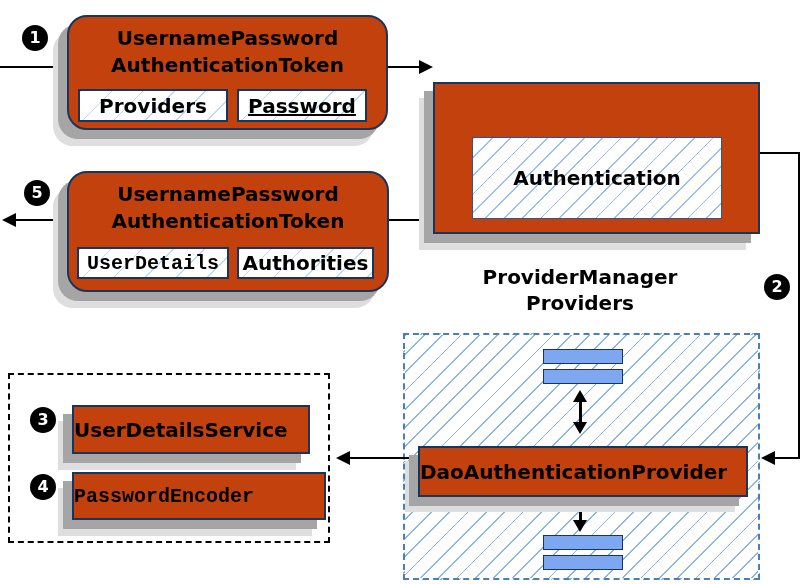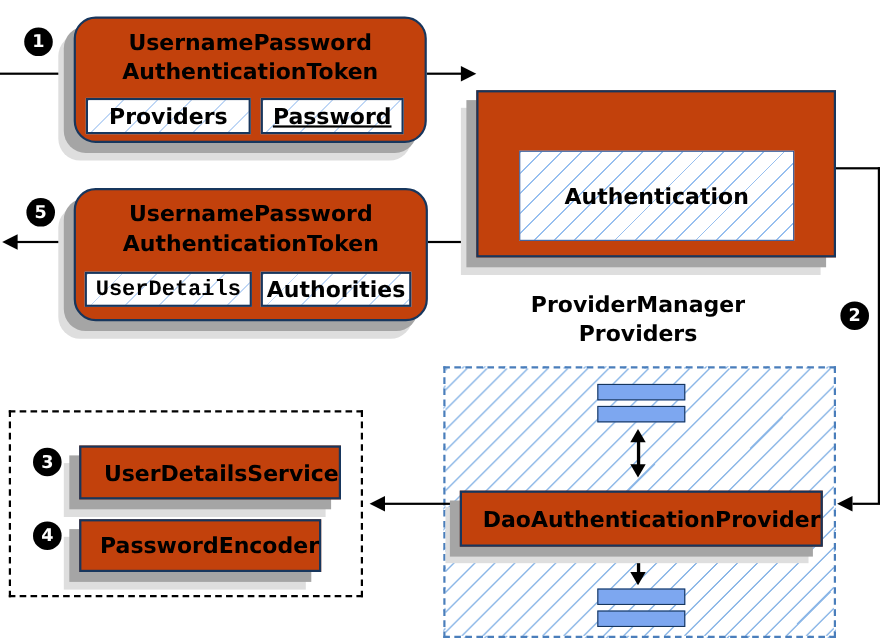--- a/index.html
+++ b/index.html
@@ -46,21 +46,21 @@
   .darr{position:absolute;}
   .darr .stem{position:absolute;left:5.5px;top:9px;bottom:9px;width:3px;background:#000;}
   .darr .up{position:absolute;top:0;left:0;width:0;height:0;border-left:7px solid transparent;border-right:7px solid transparent;border-bottom:12px solid #000;}
   .darr .down{position:absolute;bottom:0;left:0;width:0;height:0;border-left:7px solid transparent;border-right:7px solid transparent;border-top:12px solid #000;}
   
   .badge{
     position:absolute;width:26px;height:26px;border-radius:50%;background:#000;color:#fff;
     font-size:16px;line-height:26px;text-align:center;font-weight:bold;
   }
   .plabel{position:absolute;text-align:center;font-size:20px;line-height:26px;}
-  .center-txt{display:flex;align-items:center;justify-content:flex-end;font-size:20px;}
+  .center-txt{display:flex;align-items:center;justify-content:flex-start;font-size:20px;}
 </style>
 </head>
 <body>
 
 <div class="canvas">
 
   <div class="providers-box" style="left:403px;top:333px;width:357px;height:247px;"></div>
 
   <div class="services-box" style="left:8px;top:373px;width:322px;height:170px;"></div>
 
@@ -134,21 +134,21 @@
   </div>
 
   <div class="node center-txt" style="left:418px;top:434px;width:330px;height:51px;box-shadow:-9px 9px 0 #a5a5a5,-13px 15px 0 #dedede;">
     <span>DaoAuthenticationProvider</span>
   </div>
 
   <div class="node center-txt" style="left:72px;top:393px;width:238px;height:49px;">
     <span>UserDetailsService</span>
   </div>
 
-  <div class="node center-txt" style="left:72px;top:460px;width:220px;height:48px;">
+  <div class="node center-txt" style="left:72px;top:460px;width:254px;height:48px;font-family:Liberation Mono, monospace;">
     <span>PasswordEncoder</span>
   </div>
 
   <div class="badge" style="left:22px;top:25px;">1</div>
   <div class="badge" style="left:764px;top:274px;">2</div>
   <div class="badge" style="left:30px;top:407px;">3</div>
   <div class="badge" style="left:30px;top:474px;">4</div>
   <div class="badge" style="left:24px;top:180px;">5</div>
 
 </div>

